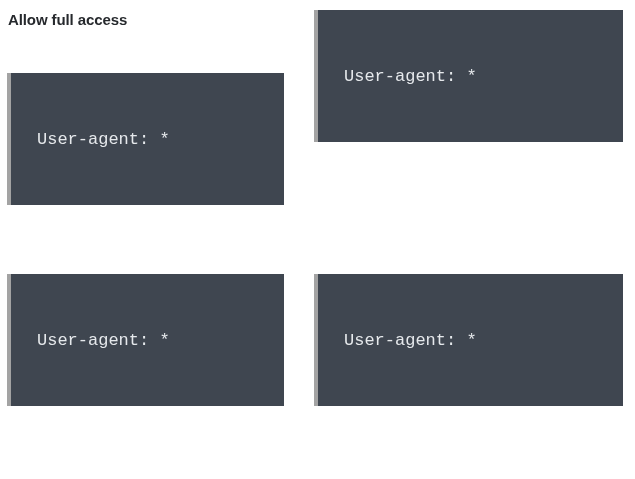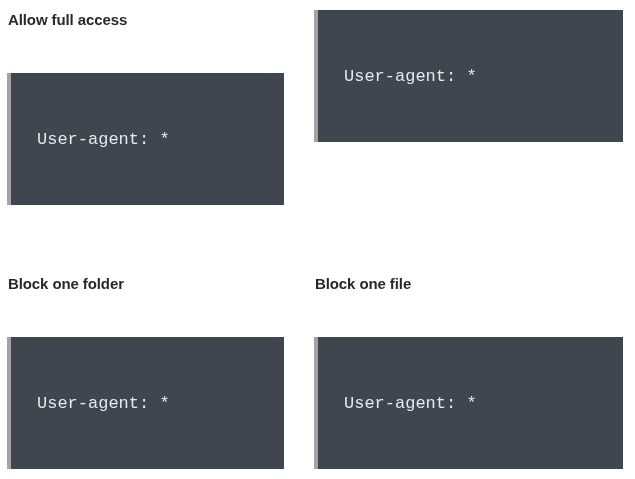--- a/index.html
+++ b/index.html
@@ -59,22 +59,20 @@
   <section class="cell col1">
     <h3>Allow full access</h3>
     <pre class="code"><span class="line">User-agent: *</span></pre>
   </section>
 
   <section class="cell col2">
     <pre class="code"><span class="line">User-agent: *</span></pre>
   </section>
 
   <section class="cell col1">
-    <h3>Block one folder</h3>
     <pre class="code"><span class="line">User-agent: *</span></pre>
   </section>
 
   <section class="cell col2">
-    <h3>Block one file</h3>
     <pre class="code"><span class="line">User-agent: *</span></pre>
   </section>
 
 </div>
 
 </body></html>

